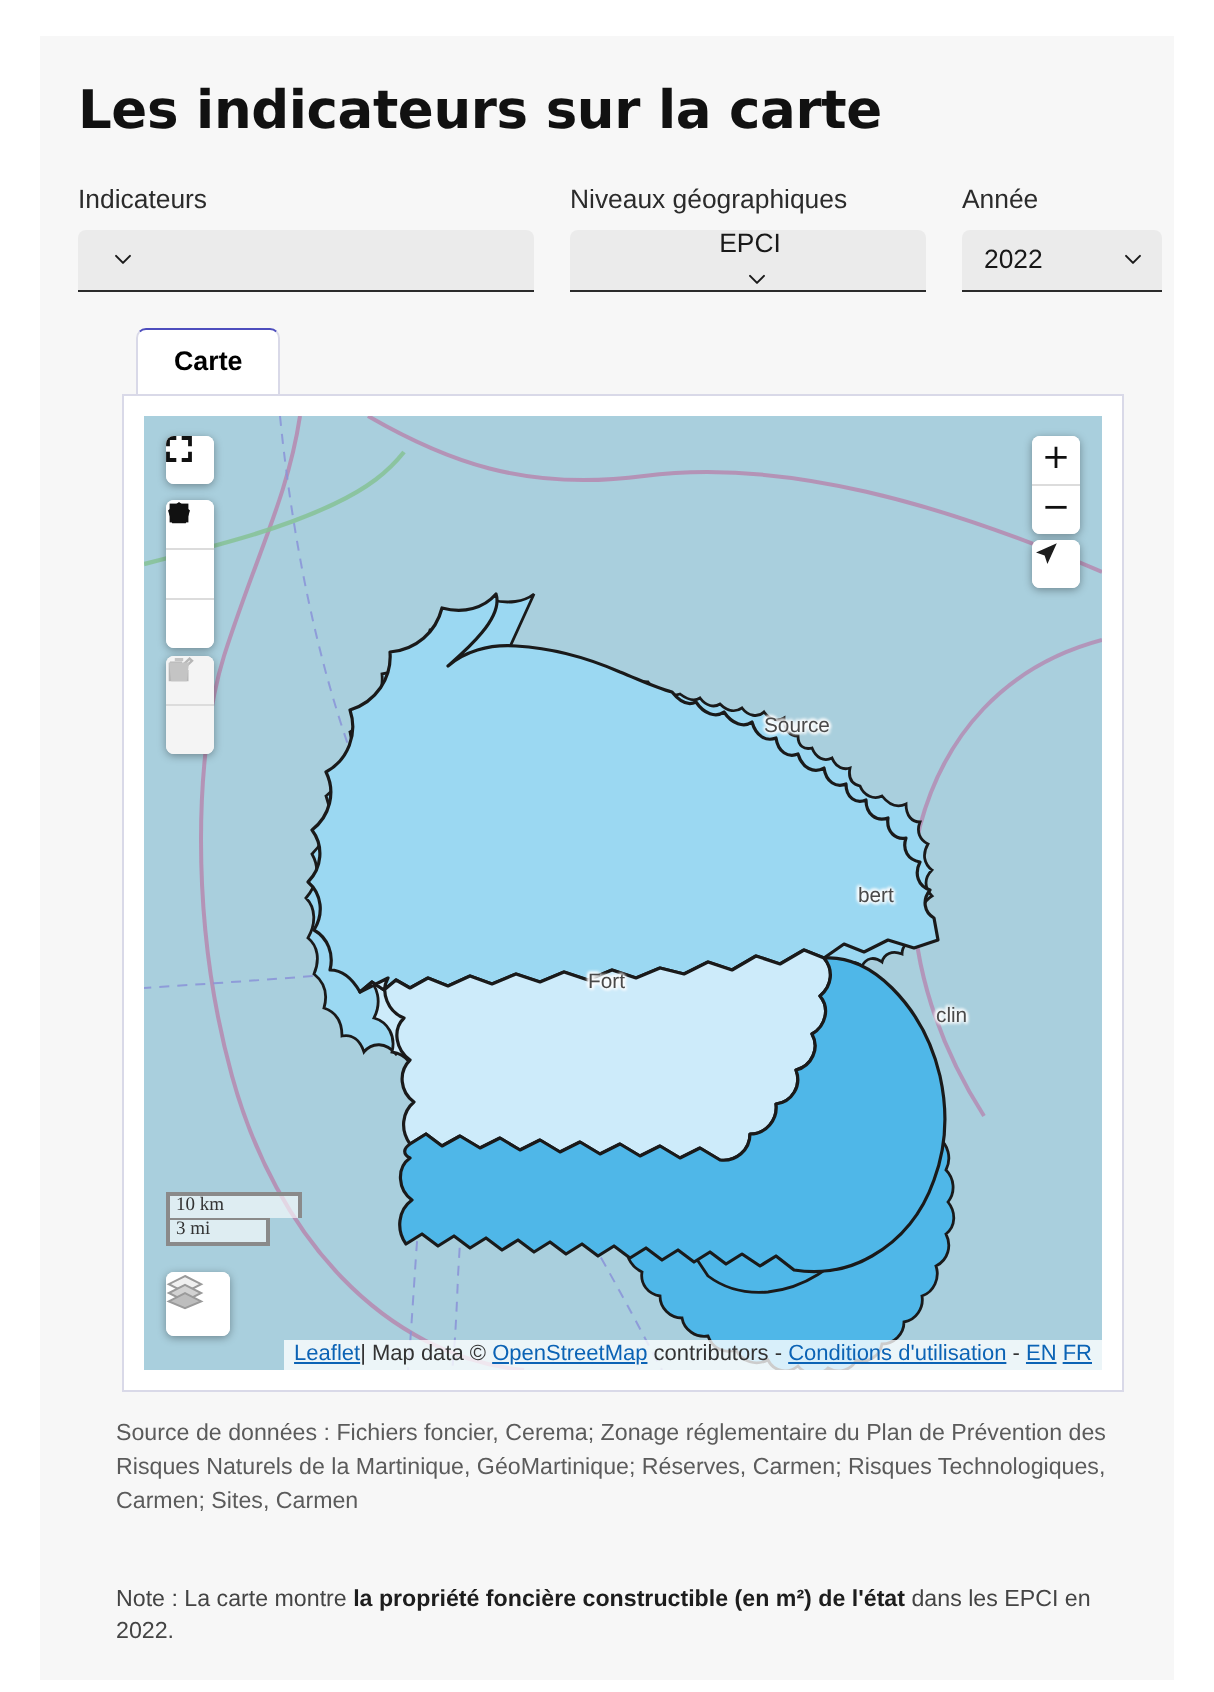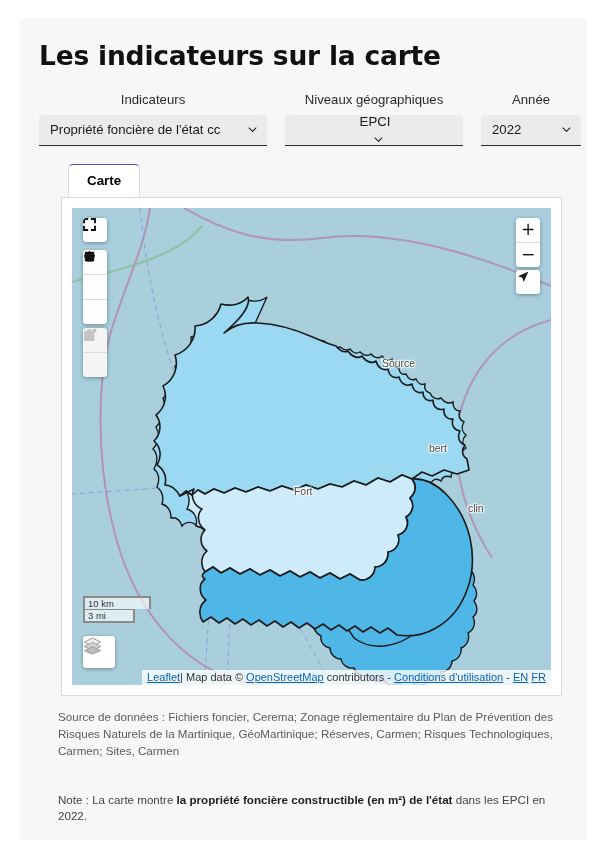--- a/index.html
+++ b/index.html
@@ -47,21 +47,20 @@
     align-items: flex-end;
     gap: 18px;
     padding: 21px 0 0 19px;
   }
   .filter-group { display: flex; flex-direction: column; }
   .filter-label {
     font-size: 13.2px;
     color: #2b2b2b;
     margin-bottom: 7px;
     line-height: 1.2;
-    text-align: center;
   }
   .select-box {
     position: relative;
     background: #ebebeb;
     border: none;
     border-bottom: 1.5px solid #2b2b2b;
     border-radius: 4px 4px 0 0;
     height: 31px;
     display: flex;
     align-items: center;
@@ -166,21 +165,21 @@
   .ctl-layers .ctl-btn { width: 32px; height: 32px; }
 
   .zoom-sign {
     font-size: 17px; line-height: 17px; color: #101010;
     font-weight: 400; font-family: "DejaVu Sans", sans-serif;
   }
 
   .scalebar {
     position: absolute; left: 11px; top: 388px;
     font-size: 9.5px; color: #333333;
-    font-family: Liberation Sans, sans-serif;
+    font-family: Liberation Serif, serif;
     line-height: 11px;
   }
   .scale-km, .scale-mi {
     background: rgba(255,255,255,.62);
     border: 2px solid #8a8a8a;
     padding: 0 3px;
     box-sizing: border-box;
   }
   .scale-km { border-bottom: none; width: 68px; }
   .scale-mi { border-top: 1px solid #8a8a8a; width: 52px; }
@@ -229,21 +228,20 @@
 <div id="app">
   <div class="card">
 
     <h1 class="page-title">Les indicateurs sur la carte</h1>
 
     <div class="filters">
 
       <div class="filter-group">
         <span class="filter-label">Indicateurs</span>
         <div class="select-box sel-indicateurs">
-          <span class="select-text">Propriété foncière de l'état cc</span>
           <svg class="chev" viewBox="0 0 12 12">
             <path d="M2.2 4.3 L6 8.1 L9.8 4.3" fill="none" stroke="#1a1a1a" stroke-width="1.1" stroke-linecap="round" stroke-linejoin="round"></path>
           </svg>
         </div>
       </div>
 
       <div class="filter-group">
         <span class="filter-label">Niveaux géographiques</span>
         <div class="select-box sel-niveaux">
           <span class="select-text">EPCI</span>

